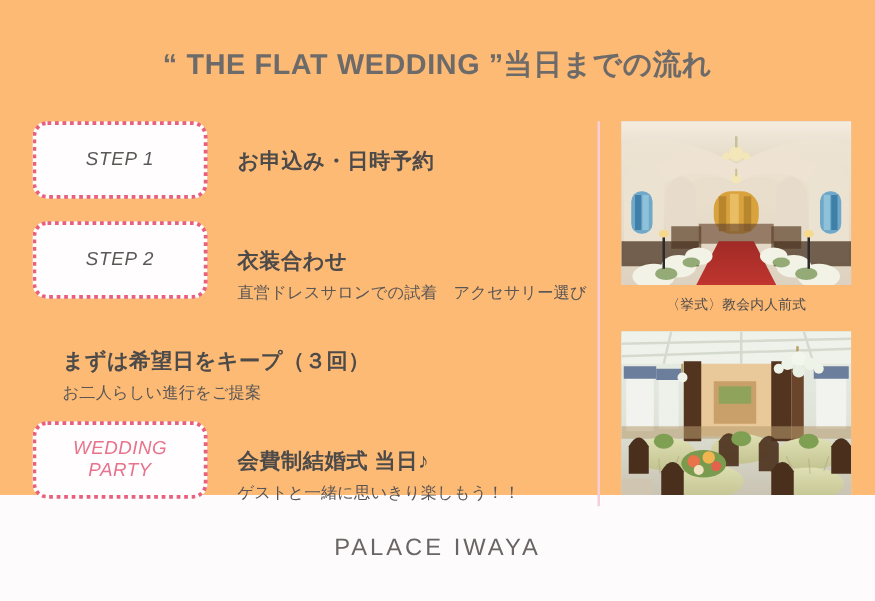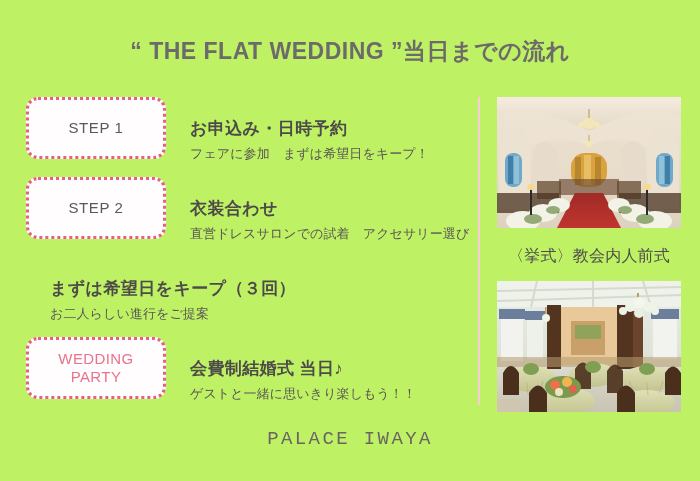--- a/index.html
+++ b/index.html
@@ -13,22 +13,22 @@
   body {
     background: #fdfbfb;
     font-family: "Liberation Sans", "DejaVu Sans", sans-serif;
     color: #555050;
     position: relative;
   }
 
   .page {
     position: relative;
     width: 700px;
-    height: 481px;
-    background: #bef264;
+    height: 396px;
+    background: #fdba74;
   }
 
   
   .title-bar {
     position: absolute;
     top: 36px;
     left: 0;
     width: 700px;
     text-align: center;
   }
@@ -65,20 +65,21 @@
     align-items: center;
     justify-content: center;
     text-align: center;
     background: #fffdfd;
   }
   .step-badge .badge-label {
     font-size: 15px;
     letter-spacing: 0.6px;
     color: #5d5858;
     line-height: 1.22;
+    font-style: italic;
   }
   .step-badge.party .badge-label {
     color: #e8738d;
     font-size: 15px;
     font-weight: 400;
     letter-spacing: 0.4px;
   }
 
   .step-body {
     margin-left: 24px;
@@ -124,38 +125,38 @@
   .photo {
     width: 184px;
     height: 131px;
     overflow: hidden;
     position: relative;
     background: #d8d3cb;
   }
   .photo svg { display: block; width: 184px; height: 131px; }
 
   .photo-caption {
-    margin-top: 18px;
+    margin-top: 8px;
     text-align: center;
-    font-size: 16px;
+    font-size: 11px;
     color: #4f4c4c;
     letter-spacing: 0.2px;
     white-space: nowrap;
   }
 
   
   .footer-logo {
     position: absolute;
     left: 0;
     top: 428px;
     width: 700px;
     text-align: center;
   }
   .footer-logo .logo-text {
-    font-family: Liberation Mono, monospace;
+    font-family: Liberation Sans, sans-serif;
     font-size: 19px;
     letter-spacing: 2.4px;
     color: #6b6464;
     margin-top: 36px;
   }
 </style>
 </head>
 <body>
 
 <div class="page">
@@ -165,21 +166,20 @@
   </div>
 
   <div class="steps">
 
     <div class="step-row">
       <div class="step-badge">
         <span class="badge-label">STEP 1</span>
       </div>
       <div class="step-body">
         <div class="step-heading">お申込み・日時予約</div>
-        <div class="step-sub">フェアに参加　まずは希望日をキープ！</div>
       </div>
     </div>
 
     <div class="step-row">
       <div class="step-badge">
         <span class="badge-label">STEP 2</span>
       </div>
       <div class="step-body">
         <div class="step-heading">衣装合わせ</div>
         <div class="step-sub">直営ドレスサロンでの試着　アクセサリー選び</div>

